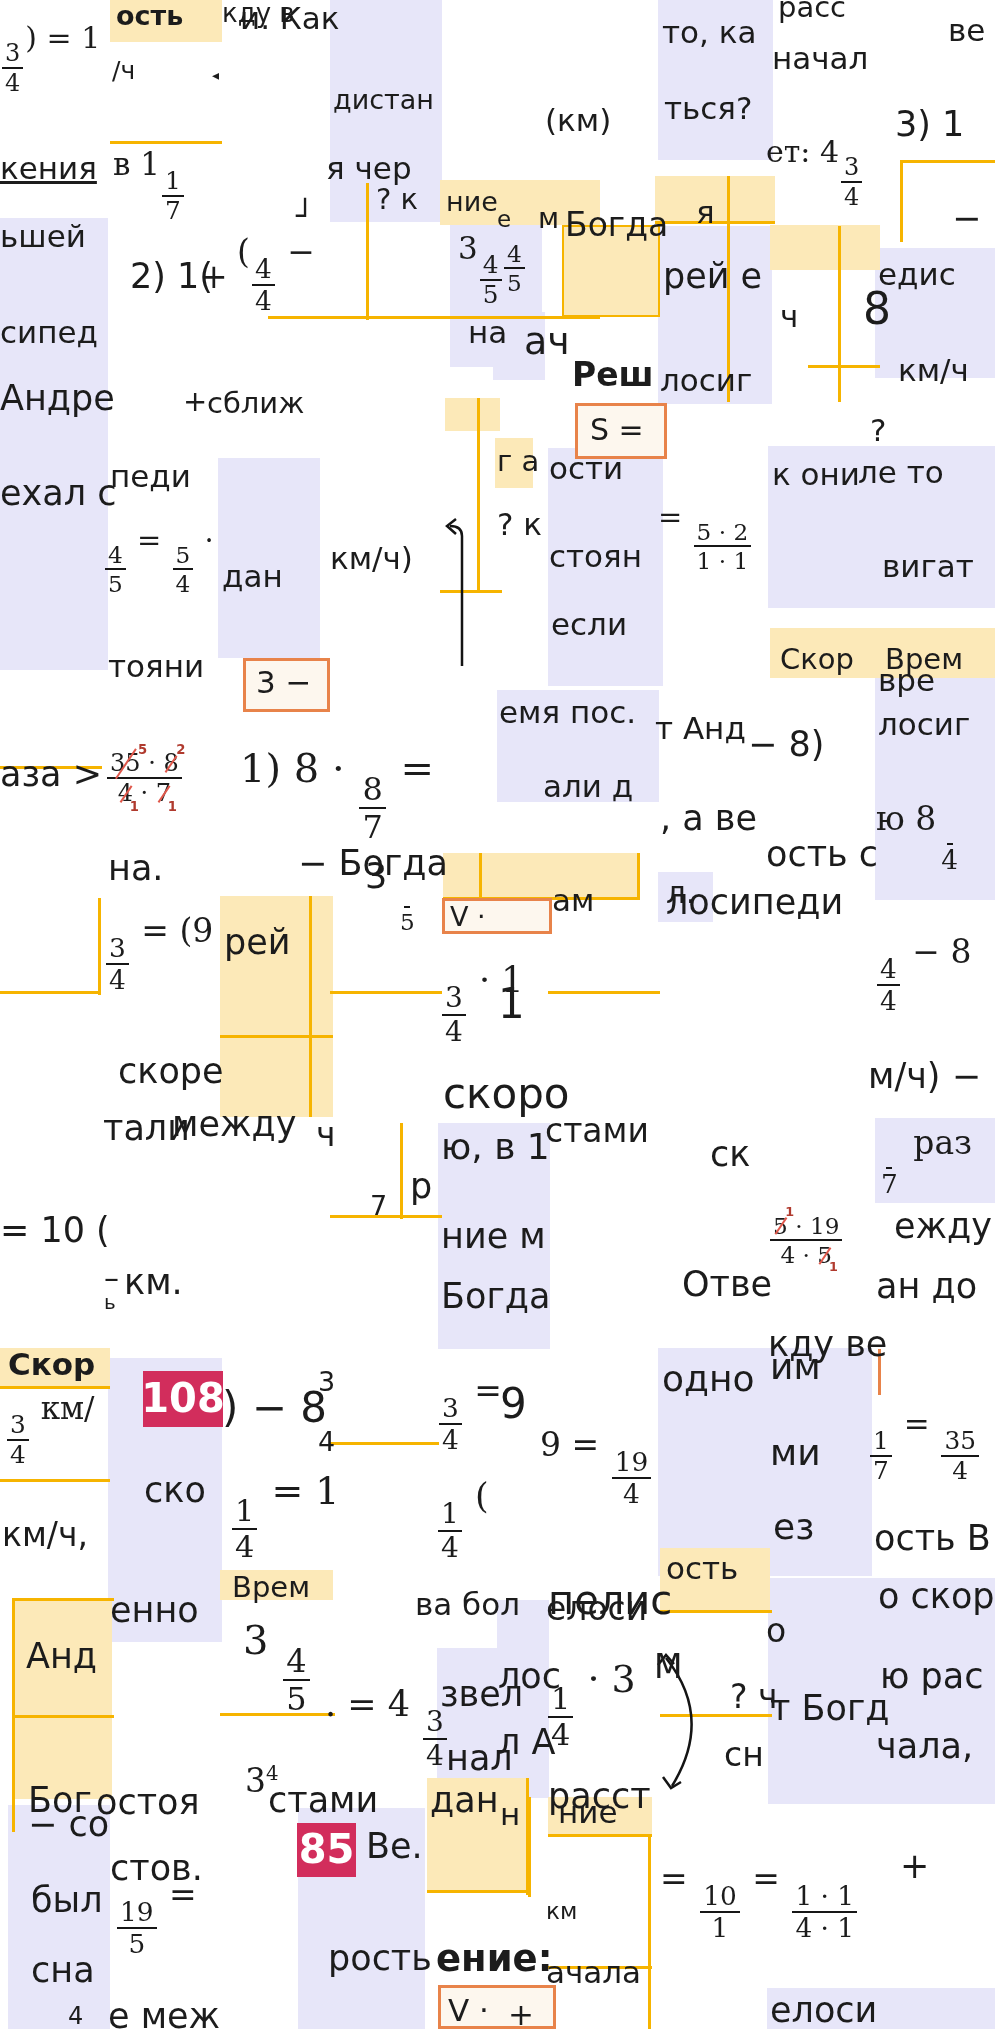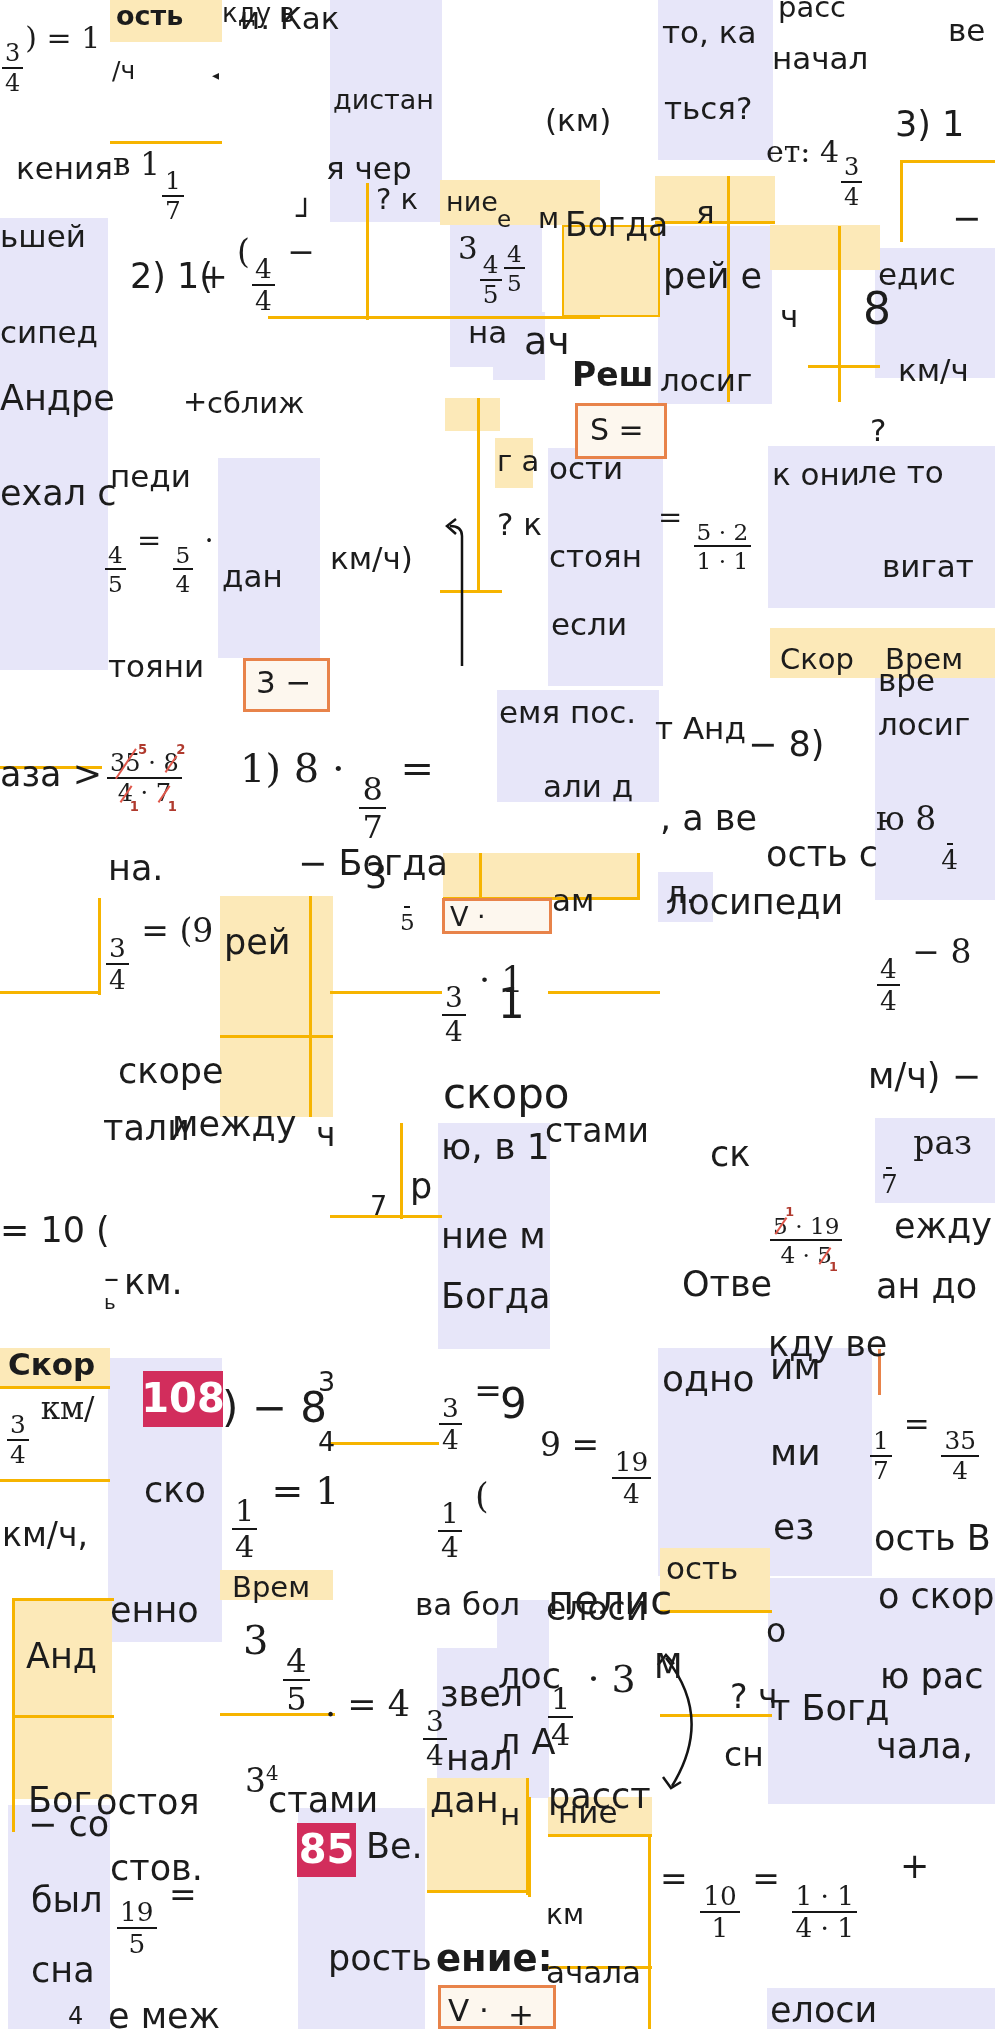--- a/index.html
+++ b/index.html
@@ -147,21 +147,21 @@
     <div class="fg text txt" style="left: 333px; top: 86px; font-size: 27px;">дистан</div>
     <div class="fg text txt" style="left: 112px; top: 58px; font-size: 25px;">/ч</div>
     <div class="fg text txt" style="left: 212px; top: 68px; font-size: 14px;">◂</div>
     <div class="fg text txt" style="left: 545px; top: 104px; font-size: 31px;">(км)</div>
     <div class="fg text txt" style="left: 664px; top: 92px; font-size: 31px;">ться?</div>
     <div class="fg math mth" style="left: 766px; top: 136px; font-size: 30px;"><span>ет: 4</span><span class="fx">
         <span class="fn">3</span>
         <span class="fd">4</span>
       </span></div>
     <div class="fg text txt" style="left: 895px; top: 106px; font-size: 35px;">3) 1</div>
-    <div class="fg text txt" style="left: 16px; top: 152px; font-size: 31px;">кения</div>
+    <div class="fg text txt" style="left: 0px; top: 152px; font-size: 31px; text-decoration: underline;">кения</div>
     <div class="fg math mth" style="left: 113px; top: 148px; font-size: 31px;"><span>в 1</span><span class="fx">
         <span class="fn">1</span>
         <span class="fd">7</span>
       </span></div>
     <div class="fg text txt" style="left: 326px; top: 152px; font-size: 31px;">я чер</div>
     <div class="fg text txt" style="left: 446px; top: 188px; font-size: 27px;">ние</div>
     <div class="fg text txt" style="left: 696px; top: 196px; font-size: 31px;">я</div>
     <div class="fg text txt" style="left: 952px; top: 200px; font-size: 35px;">−</div>
     <div class="fg text txt" style="left: 0px; top: 220px; font-size: 31px;">ьшей</div>
     <div class="fg text txt" style="left: 130px; top: 258px; font-size: 35px;">2) 1(</div>
@@ -382,21 +382,21 @@
     <div class="fg text txt" style="left: 366px; top: 1828px; font-size: 35px;">Ве.</div>
     <div class="fg math mth" style="left: 115px; top: 1878px; font-size: 33px;"><span class="fx">
         <span class="fn">19</span>
         <span class="fd">5</span>
       </span><span> =</span></div>
     <div class="fg text txt" style="left: 328px; top: 1940px; font-size: 35px;">рость</div>
     <div class="fg text bold txt" style="left: 436px; top: 1940px; font-size: 37px;">ение:</div>
     <div class="fg text txt" style="left: 500px; top: 1798px; font-size: 31px;">н</div>
     <div class="fg text txt" style="left: 558px; top: 1796px; font-size: 31px;">ние</div>
     <div class="fg text txt" style="left: 548px; top: 1778px; font-size: 35px;">расст</div>
-    <div class="fg text txt" style="left: 546px; top: 1900px; font-size: 28px;">км</div>
+    <div class="fg text txt" style="left: 546px; top: 1900px; font-size: 23px;">км</div>
     <div class="fg text txt" style="left: 546px; top: 1956px; font-size: 31px;">ачала</div>
     <div class="fg math mth" style="left: 660px; top: 1862px; font-size: 33px;"><span>= </span><span class="fx">
         <span class="fn">10</span>
         <span class="fd">1</span>
       </span><span> = </span><span class="fx">
         <span class="fn">1 · 1</span>
         <span class="fd">4 · 1</span>
       </span></div>
     <div class="fg text txt" style="left: 900px; top: 1848px; font-size: 35px;">+</div>
     <div class="fg text txt" style="left: 770px; top: 1992px; font-size: 35px;">елоси</div>

